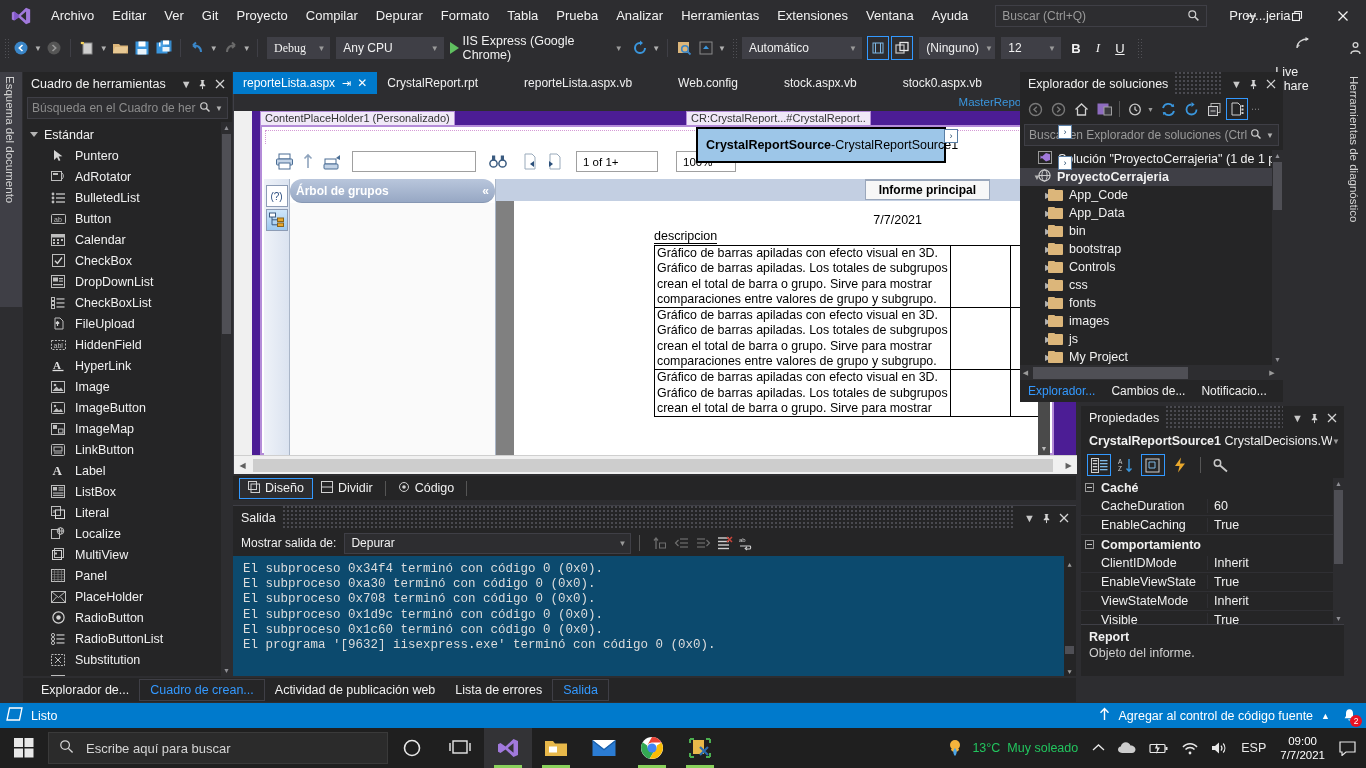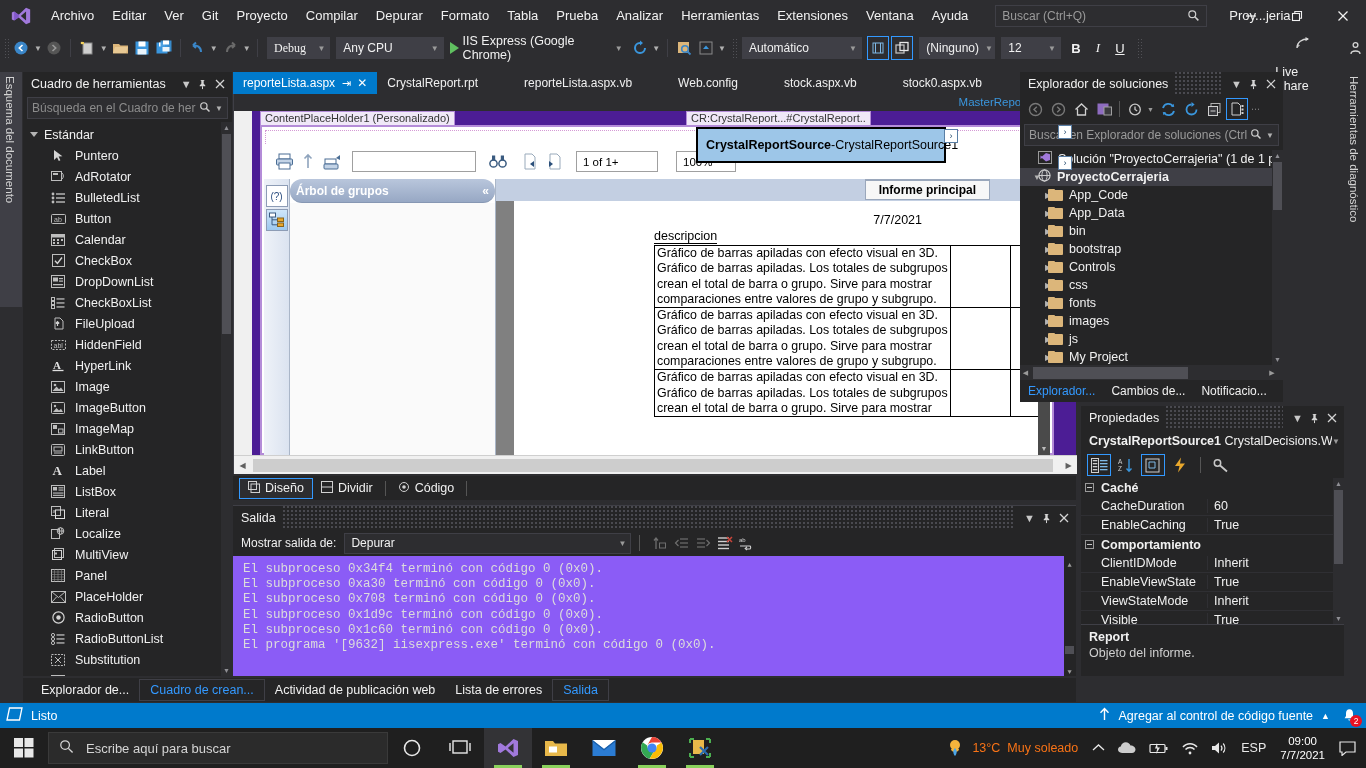--- a/index.html
+++ b/index.html
@@ -232,21 +232,21 @@
   }
   .out-toolbar { height:26px; display:flex; align-items:center; padding-left:8px; gap:0px;}
   .out-label { font-size:12px; color:#f1f1f1; margin-right:8px;}
   .out-combo {
     width:287px; height:21px; background:#2d2d30; border:1px solid #3f3f46; color:#f1f1f1;
     font-size:12px; display:flex; align-items:center; justify-content:space-between; padding:0 4px 0 6px;
   }
   .out-tb-sep { width:1px; height:16px; background:#555; margin:0 8px;}
   .out-ico { width:22px; height:22px; display:flex; align-items:center; justify-content:center;}
   .out-text {
-    position:absolute; left:0; top:50px; right:0; bottom:0; background:#8b5cf6;
+    position:absolute; left:0; top:50px; right:0; bottom:0; background:#0c4a6e;
     padding:6px 0 0 10px; font-family:"Liberation Mono", monospace; font-size:12.5px;
     color:#dcdcdc; line-height:15.2px; overflow:hidden;
   }
   .out-text div { white-space:pre; }
 
   
   .solexp {
     position:absolute; left:1020px; top:72px; width:263px; height:330px; background:#252526;
     display:flex; flex-direction:column;
   }
@@ -326,21 +326,21 @@
     width:340px; height:32px; background:#2b2b2b; display:flex; align-items:center;
     padding:0 10px; gap:12px; color:#d5d5d5; font-size:13px; border:1px solid #3a3a3a;
   }
   .tb-app { width:48px; height:40px; display:flex; align-items:center; justify-content:center; position:relative;}
   .tb-app.active { background:#333336; }
   .tb-app .underline { position:absolute; bottom:0; left:10px; width:28px; height:3px; background:#8ad15c;}
   .tray { margin-left:auto; display:flex; align-items:center; gap:0px; padding-right:4px;}
   .tray-item { height:40px; display:flex; align-items:center; padding:0 6px; color:#e8e8e8; font-size:12.5px;}
   .tray-clock { display:flex; flex-direction:column; align-items:center; justify-content:center;
     font-size:11.5px; line-height:14px; padding:0 8px; color:#fff;}
-  .weather { display:flex; align-items:center; gap:7px; font-size:12.5px; color:#f97316; padding:0 8px;}
+  .weather { display:flex; align-items:center; gap:7px; font-size:12.5px; color:#22c55e; padding:0 8px;}
 </style>
 </head>
 <body>
 
 <div class="app">
 
   <div class="titlebar">
     <div class="vs-logo">
       <svg width="22" height="22" viewBox="0 0 24 24">
         <path d="M17.5 3 L22 5 V19 L17.5 21 L9.5 13.5 L4.5 17 L2 15.8 V8.2 L4.5 7 L9.5 10.5 Z" fill="#a179dc"></path>

